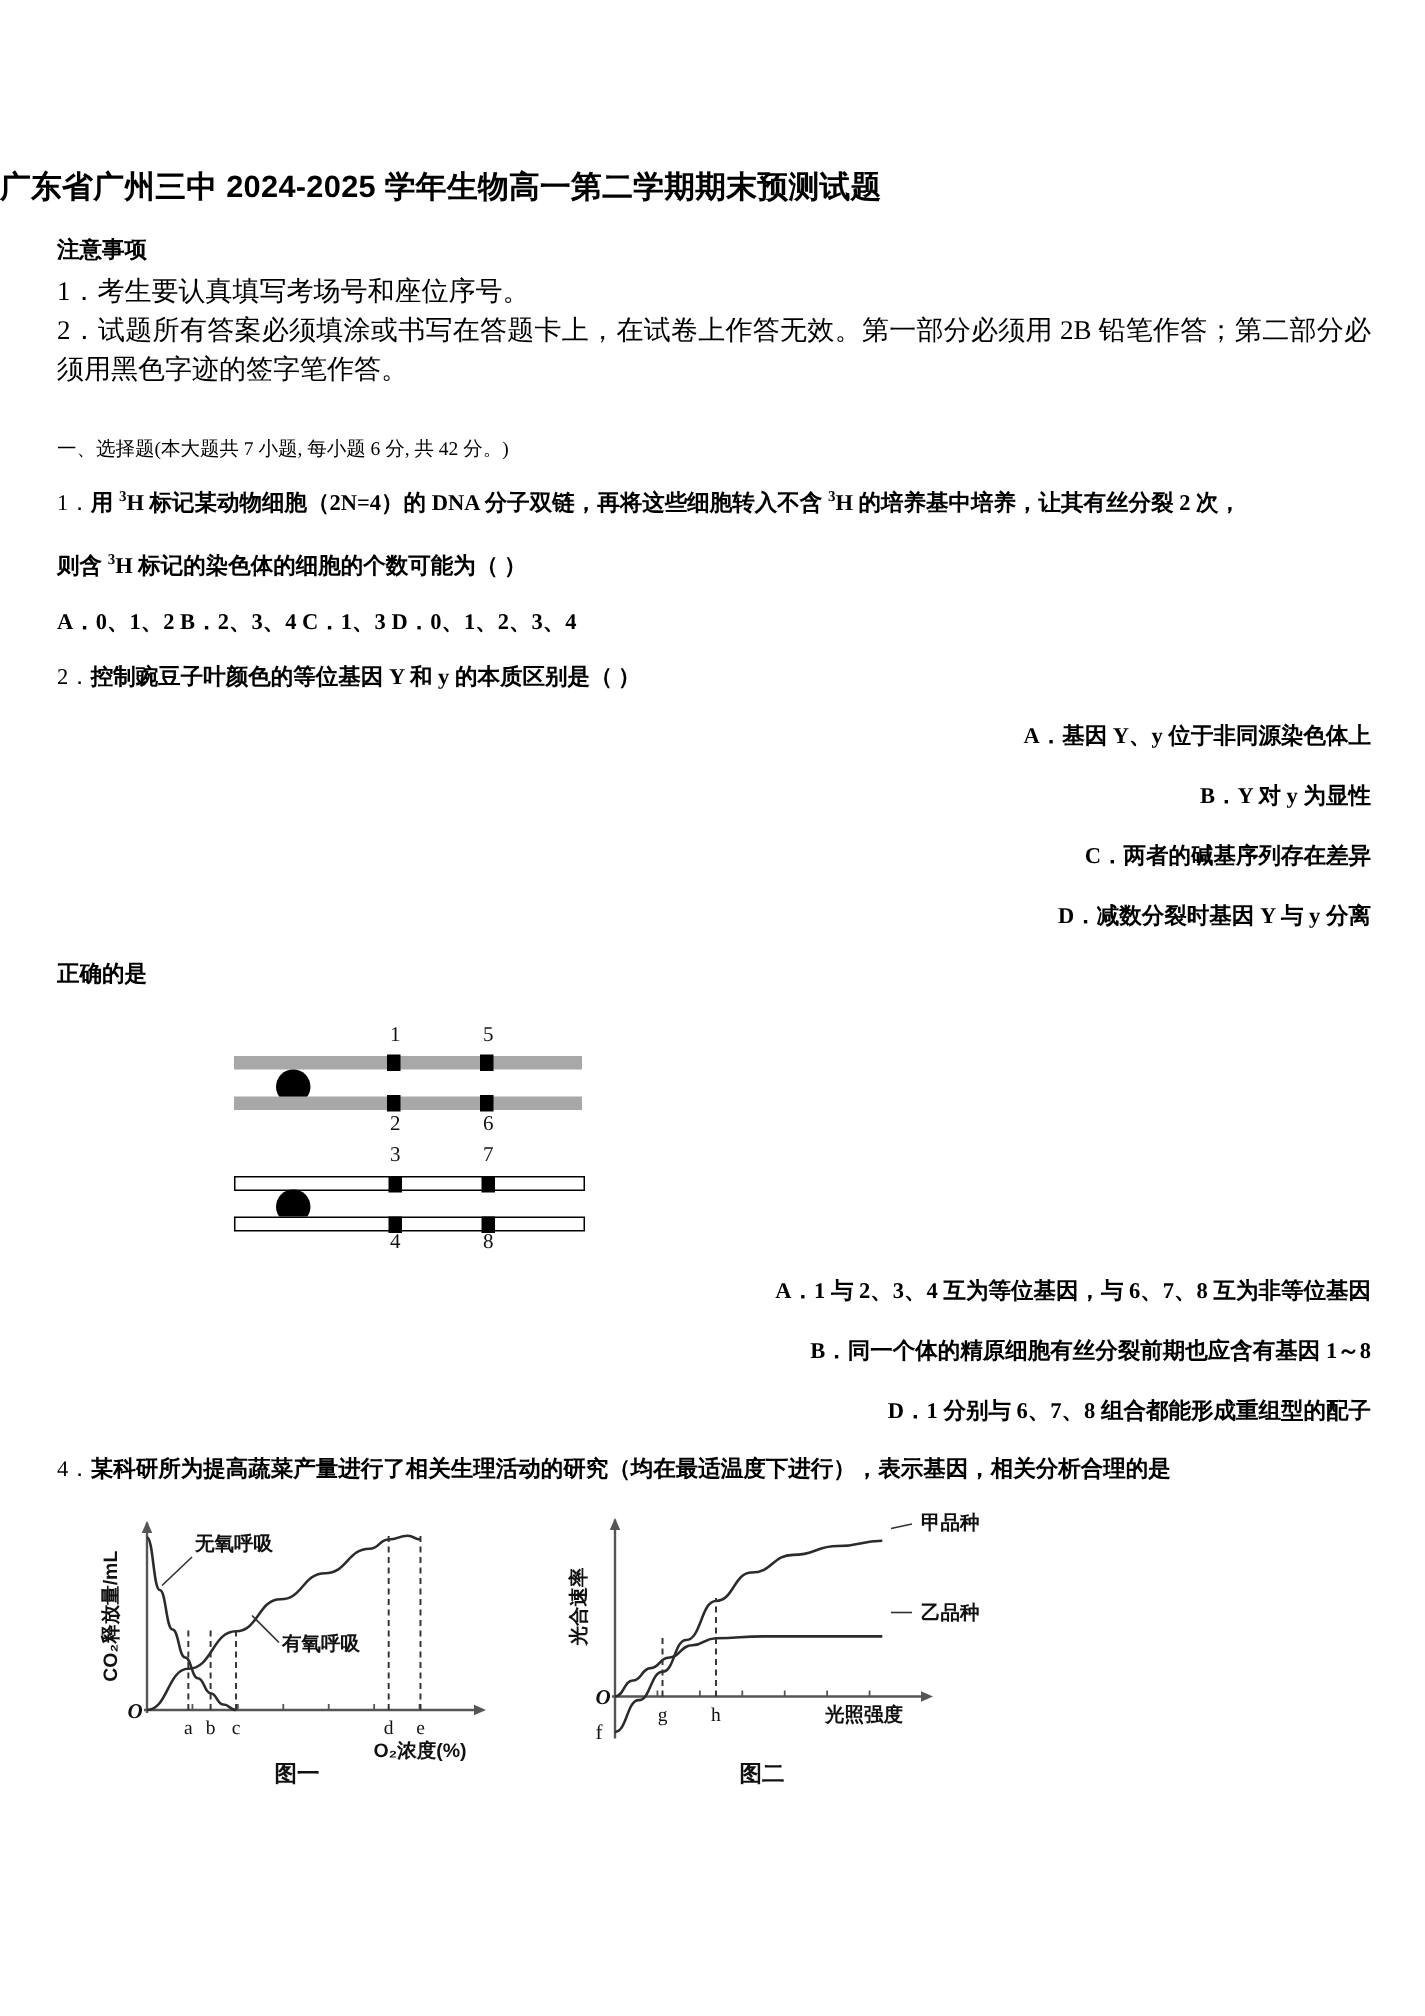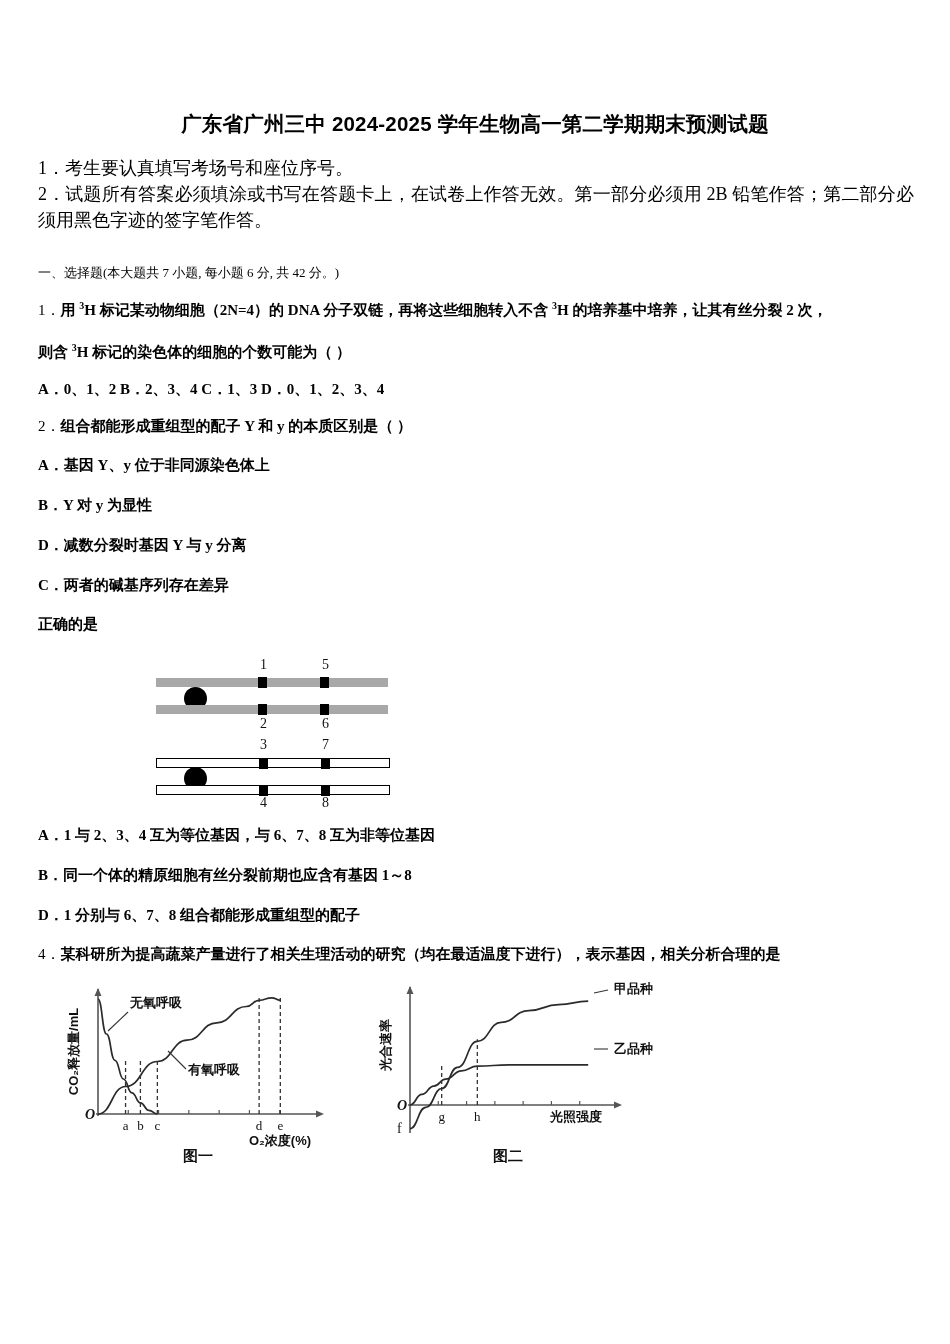--- a/index.html
+++ b/index.html
@@ -18,21 +18,21 @@
   .page {
     position: relative;
     width: 950px;
     height: 1344px;
     padding: 0;
   }
   .title {
     position: absolute;
     left: 0; right: 0;
     top: 110px;
-    text-align: center;
+    text-align: left;
     font-size: 20.5px;
     font-weight: bold;
     letter-spacing: 0.2px;
     font-family: "Liberation Sans", "DejaVu Sans", sans-serif;
   }
   .content {
     position: absolute;
     left: 38px;
     top: 155px;
     width: 876px;
@@ -63,20 +63,21 @@
   .q-stem .num { font-weight: normal; }
   .q-opts-inline {
     font-size: 15px;
     line-height: 36px;
     font-weight: bold;
   }
   .q-opt {
     font-size: 15px;
     line-height: 40px;
     font-weight: bold;
+    text-align: right;
   }
   sup { font-size: 10px; vertical-align: super; }
 
   
   .chrom-fig {
     position: relative;
     width: 290px;
     height: 152px;
     margin: 14px 0 6px 110px;
   }
@@ -132,42 +133,43 @@
 </style>
 </head>
 <body>
 
 <div class="page">
 
   <div class="title">广东省广州三中 2024-2025 学年生物高一第二学期期末预测试题</div>
 
   <div class="content">
 
+    <div class="notice-head">注意事项</div>
     <div class="notice-line">1．考生要认真填写考场号和座位序号。</div>
     <div class="notice-line">2．试题所有答案必须填涂或书写在答题卡上，在试卷上作答无效。第一部分必须用 2B 铅笔作答；第二部分必须用黑色字迹的签字笔作答。</div>
 
     <div class="gap-lg"></div>
 
     <div class="section-head">一、选择题(本大题共 7 小题, 每小题 6 分, 共 42 分。)</div>
 
     <div class="q-stem">
       <span class="num">1．</span><span>用 </span><sup>3</sup><span>H 标记某动物细胞（2N=4）的 DNA 分子双链，再将这些细胞转入不含 </span><sup>3</sup><span>H 的培养基中培养，让其有丝分裂 2 次，</span>
     </div>
     <div class="q-stem">
       <span>则含 </span><sup>3</sup><span>H 标记的染色体的细胞的个数可能为（  ）</span>
     </div>
     <div class="q-opts-inline">A．0、1、2  B．2、3、4  C．1、3  D．0、1、2、3、4</div>
 
     <div class="q-stem">
-      <span class="num">2．</span><span>组合都能形成重组型的配子 Y 和 y 的本质区别是（  ）</span>
+      <span class="num">2．</span><span>控制豌豆子叶颜色的等位基因 Y 和 y 的本质区别是（  ）</span>
     </div>
     <div class="q-opt">A．基因 Y、y 位于非同源染色体上</div>
     <div class="q-opt">B．Y 对 y 为显性</div>
+    <div class="q-opt">C．两者的碱基序列存在差异</div>
     <div class="q-opt">D．减数分裂时基因 Y 与 y 分离</div>
-    <div class="q-opt">C．两者的碱基序列存在差异</div>
 
     <div class="q-stem">正确的是</div>
 
     <div class="chrom-fig">
 
       <div class="gene-lab" style="left:112px; top:0px;">1</div>
       <div class="gene-lab" style="left:174px; top:0px;">5</div>
 
       <div class="chrom-bar gray" style="top:21px;">
         <div class="gene-sq" style="left:102px;"></div>

